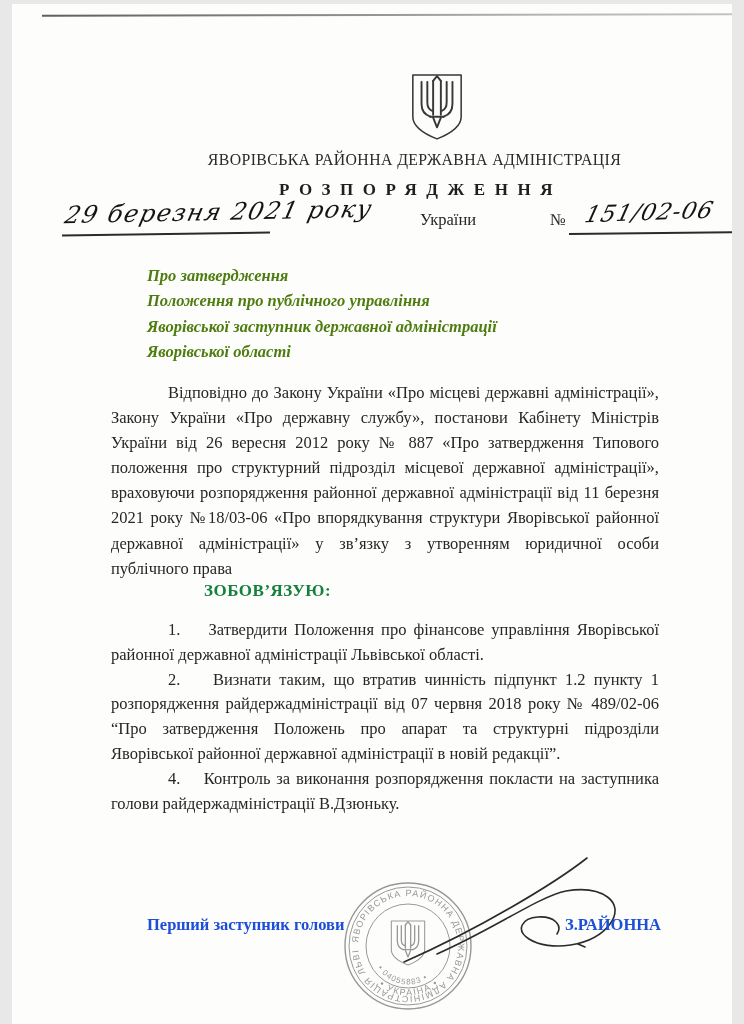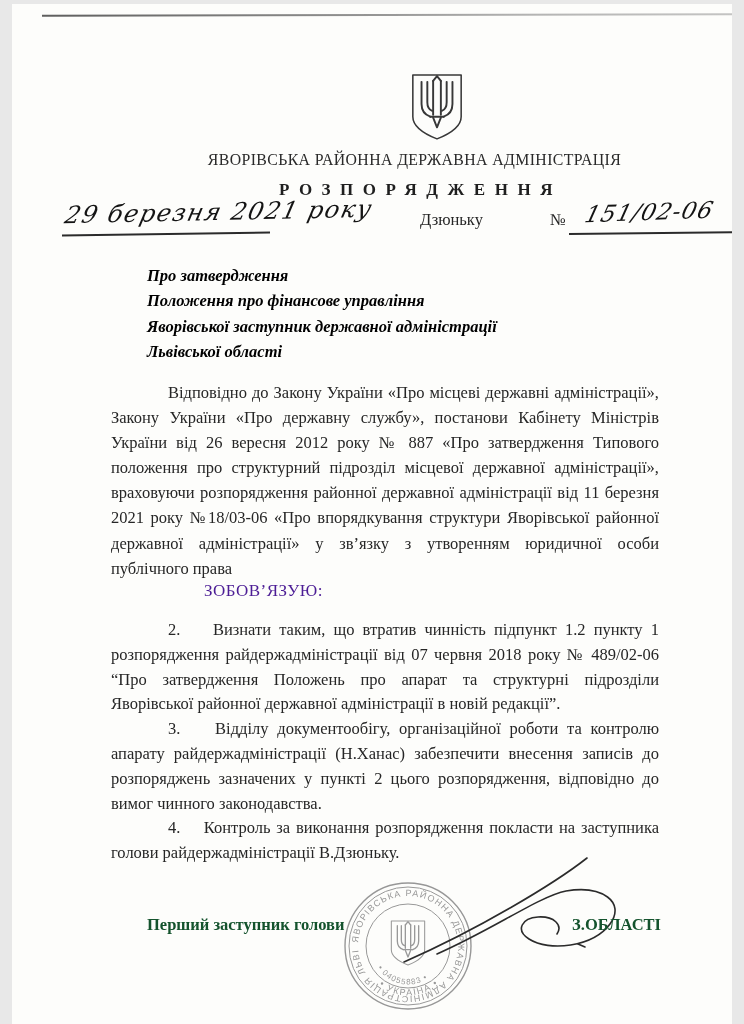--- a/index.html
+++ b/index.html
@@ -55,42 +55,42 @@
   .hand-number{
     left:574px;top:195px;
     font-size:23px;letter-spacing:1px;
     transform:skewX(-16deg) rotate(-2deg);
     white-space:nowrap;
   }
   .subject{
     left:135px;top:259px;width:380px;
     font-weight:bold;font-style:italic;
     font-size:16.5px;line-height:25.3px;
-    color:#000000;
+    color:#4d7c0f;
   }
   .preamble{
     left:99px;top:376px;width:548px;
     font-size:16.5px;line-height:25.1px;
     text-align:justify;text-indent:57px;
   }
   .order-word{
     left:192px;top:577px;
-    font-weight:normal;font-size:17px;letter-spacing:.5px;
-    color:#4c1d95;
+    font-weight:bold;font-size:17px;letter-spacing:.5px;
+    color:#15803d;
   }
   .items{
     left:99px;top:614px;width:548px;
     font-size:16.5px;line-height:24.8px;
     text-align:justify;
   }
   .items p{margin:0;text-indent:57px;}
   .signoff{
     left:135px;top:911px;width:514px;
     display:flex;justify-content:space-between;align-items:flex-end;
-    font-weight:bold;font-size:16.5px;color:#14532d;
+    font-weight:bold;font-size:16.5px;color:#1d4ed8;
   }
   .stamp-svg{left:284px;top:846px;width:228px;height:190px;opacity:.9;}
   .stamp-svg text{
     font-family:"Liberation Sans",sans-serif;
     fill:#8d8d8d;
   }
   .sig-svg{left:330px;top:830px;width:300px;height:150px;}
 </style>
 </head>
 <body>
@@ -115,39 +115,39 @@
       </g>
     </symbol>
     <use href="#tryzub" x="0" y="0" width="60" height="72"></use>
   </svg>
 
   <div class="abs org-name">ЯВОРІВСЬКА РАЙОННА ДЕРЖАВНА АДМІНІСТРАЦІЯ</div>
   <div class="abs doc-type">РОЗПОРЯДЖЕННЯ</div>
 
   <div class="abs hand hand-date">29 березня 2021 року</div>
   <div class="abs date-underline"></div>
-  <div class="abs city">Дзюньку</div>
+  <div class="abs city">України</div>
   <div class="abs no-label">№</div>
   <div class="abs no-underline"></div>
   <div class="abs hand hand-number">151/02-06</div>
 
   <div class="abs subject">
     <div>Про затвердження</div>
-    <div>Положення про фінансове управління</div>
+    <div>Положення про публічного управління</div>
     <div>Яворівської заступник державної адміністрації</div>
-    <div>Львівської області</div>
+    <div>Яворівської області</div>
   </div>
 
   <div class="abs preamble">Відповідно до Закону України «Про місцеві державні адміністрації», Закону України «Про державну службу», постанови Кабінету Міністрів України від 26 вересня 2012 року № 887 «Про затвердження Типового положення про структурний підрозділ місцевої державної адміністрації», враховуючи розпорядження районної державної адміністрації від 11 березня 2021 року №18/03-06 «Про впорядкування структури Яворівської районної державної адміністрації» у зв’язку з утворенням юридичної особи публічного права</div>
 
   <div class="abs order-word">ЗОБОВ’ЯЗУЮ:</div>
 
   <div class="abs items">
+    <p>1.&nbsp;&nbsp;&nbsp;&nbsp;Затвердити Положення про фінансове управління Яворівської районної державної адміністрації Львівської області.</p>
     <p>2.&nbsp;&nbsp;&nbsp;&nbsp;Визнати таким, що втратив чинність підпункт 1.2 пункту 1 розпорядження райдержадміністрації від 07 червня 2018 року № 489/02-06 “Про затвердження Положень про апарат та структурні підрозділи Яворівської районної державної адміністрації в новій редакції”.</p>
-    <p>3.&nbsp;&nbsp;&nbsp;&nbsp;Відділу документообігу, організаційної роботи та контролю апарату райдержадміністрації (Н.Ханас) забезпечити внесення записів до розпоряджень зазначених у пункті 2 цього розпорядження, відповідно до вимог чинного законодавства.</p>
     <p>4.&nbsp;&nbsp;&nbsp;&nbsp;Контроль за виконання розпорядження покласти на заступника голови райдержадміністрації В.Дзюньку.</p>
   </div>
 
   <svg class="abs stamp-svg" viewBox="0 0 228 190">
     <defs>
       <path id="ringTop" d="M 62,96 a 50,50 0 1 1 100,0 a 50,50 0 1 1 -100,0" fill="none"></path>
       <path id="arcDigits" d="M 80,115 A 36,36 0 0 0 144,115" fill="none"></path>
       <path id="arcCountry" d="M 76,128 A 46,46 0 0 0 148,128" fill="none"></path>
     </defs>
     <g fill="none" stroke="#8d8d8d">
@@ -170,16 +170,16 @@
   <svg class="abs sig-svg" viewBox="0 0 300 150">
     <g fill="none" stroke="#2b2b2b" stroke-width="1.6" stroke-linecap="round">
       <path d="M245,24 C 212,50 135,96 62,128"></path>
       <path d="M95,120 C 150,96 198,62 224,57 C 260,51 284,68 268,90 C 251,113 207,118 187,105 C 173,96 180,84 196,83 C 212,82 221,91 215,100"></path>
       <path d="M236,110 l 7,3"></path>
     </g>
   </svg>
 
   <div class="abs signoff">
     <span>Перший заступник голови</span>
-    <span>З.ОБЛАСТІ</span>
+    <span>З.РАЙОННА</span>
   </div>
 
 </div>
 
 </body></html>

